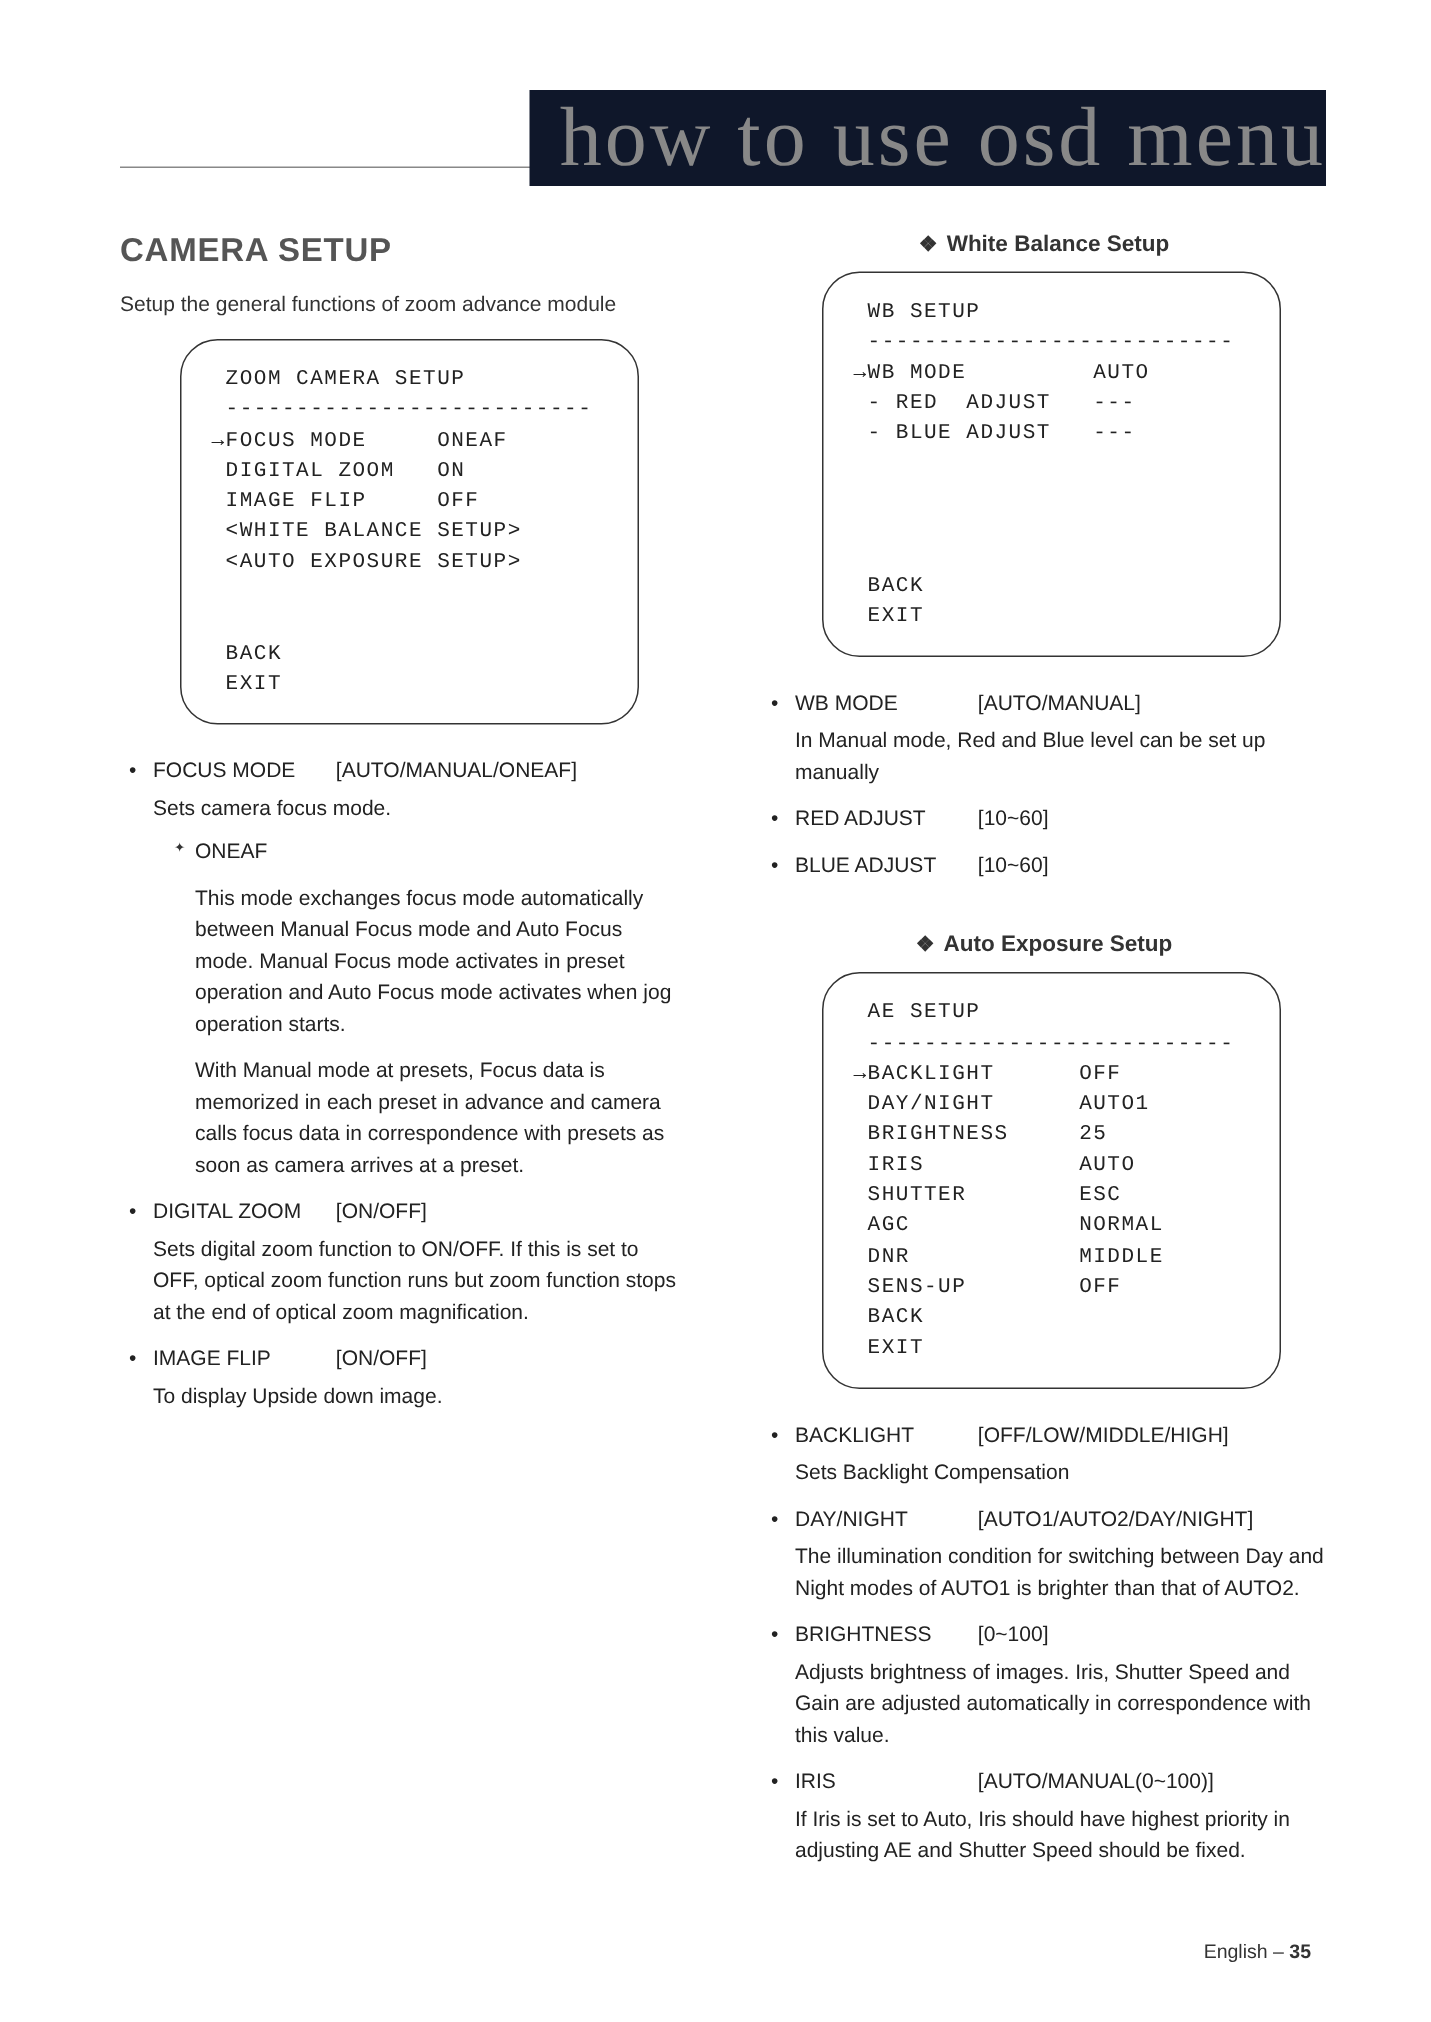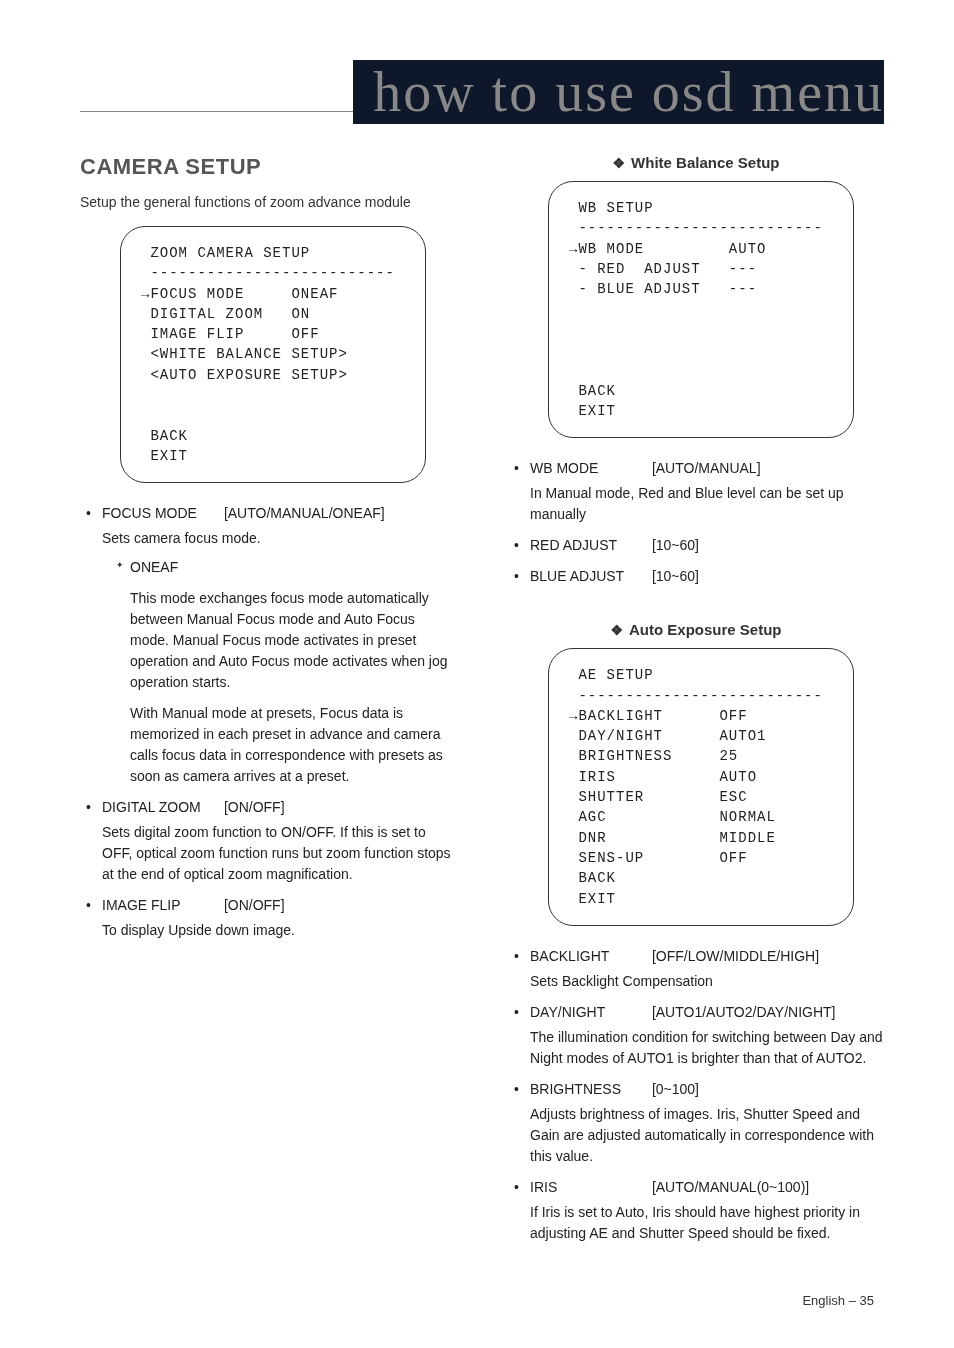--- a/index.html
+++ b/index.html
@@ -66,21 +66,21 @@
   ul.bullets > li { position: relative; padding-left: 16px; margin-bottom: 10px; font-size: 14px; line-height: 1.5; }
   ul.bullets > li::before { content: "•"; position: absolute; left: 0; top: 0; font-size: 14px; }
   .opt-label { display: inline-block; min-width: 118px; }
   .opt-range { }
   .desc { font-size: 14px; line-height: 1.5; margin-top: 4px; padding-left: 0; }
   ul.subbullets { list-style: none; padding-left: 14px; margin-top: 8px; }
   ul.subbullets > li { position: relative; padding-left: 14px; margin-bottom: 8px; font-size: 14px; line-height: 1.5; }
   ul.subbullets > li::before { content: "✦"; position: absolute; left: 0; top: 2px; font-size: 9px; color:#333; }
   .para { margin-top: 10px; }
   .footer { position: absolute; bottom: 40px; right: 80px; font-size: 13px; color: #333; }
-  .footer .pn { font-weight: normal; }
+  .footer .pn { font-weight: bold; }
 </style>
 </head>
 <body>
 
 <div class="title-wrap">
   <div class="title-line"></div>
   <div class="page-title">how to use osd menu</div>
   <div class="title-clear"></div>
 </div>
 

